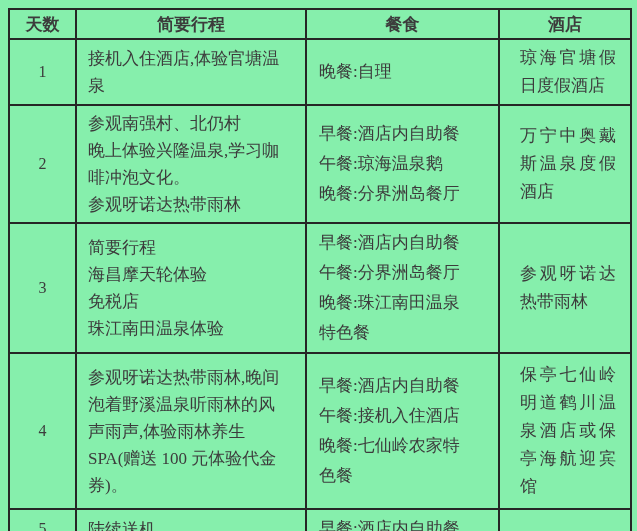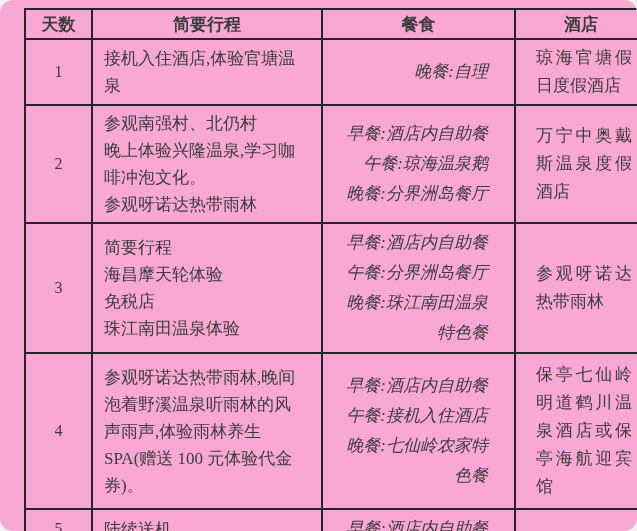--- a/index.html
+++ b/index.html
@@ -5,25 +5,24 @@
   html, body {
     margin: 0;
     padding: 0;
     background: #f1f1ef;
     font-family: "Liberation Serif", "DejaVu Serif", serif;
     color: #3c3c3c;
   }
   .page {
     width: 637px;
     height: 531px;
-    background: #f9a8d4;
+    background: #86efac;
     box-sizing: border-box;
-    padding: 8px 7px 8px 24px;
+    padding: 8px 7px 8px 8px;
     overflow: hidden;
-    border-radius: 13px;
   }
   table.itinerary {
     border-collapse: collapse;
     table-layout: fixed;
     width: 622px;
     font-size: 17px;
   }
   table.itinerary th,
   table.itinerary td {
     border: 2px solid #262626;
@@ -48,22 +47,21 @@
     font-size: 16px;
   }
   td.itin {
     padding: 4px 24px 4px 11px;
     line-height: 27px;
     text-align: left;
   }
   td.meals {
     padding: 4px 26px 4px 12px;
     line-height: 30px;
-    text-align: right;
-    font-style: italic;
+    text-align: left;
   }
   td.hotel {
     padding: 4px 0;
   }
   .hotel-text {
     width: 96px;
     margin-left: 20px;
     line-height: 28px;
     text-align: justify;
     text-align-last: left;

